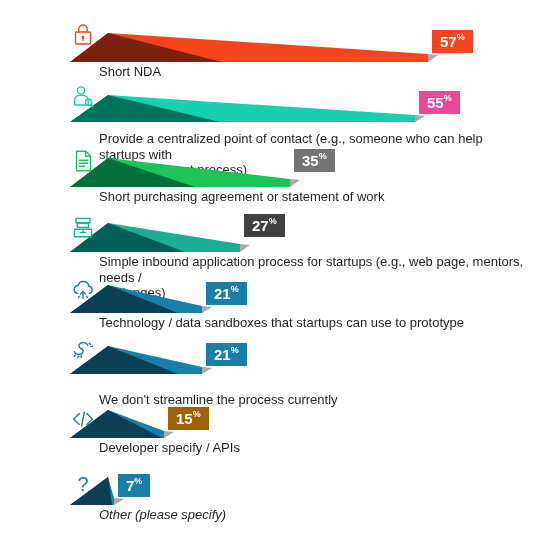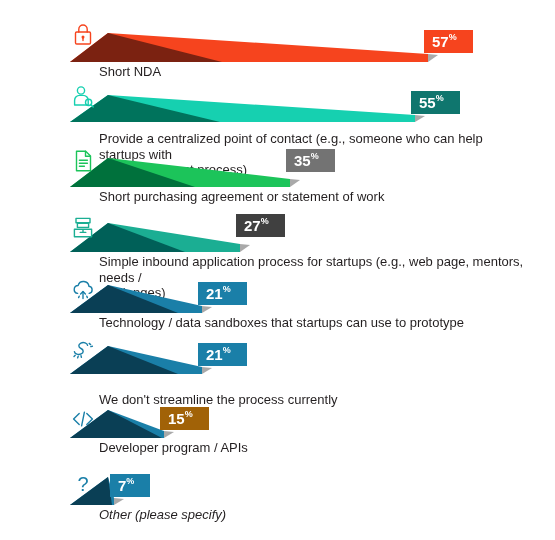--- a/index.html
+++ b/index.html
@@ -46,23 +46,24 @@
     box-sizing: border-box;
     height: 23px;
     display: flex;
     align-items: center;
     justify-content: center;
     color: #ffffff;
     font-family: "Liberation Sans", sans-serif;
     font-size: 15px;
     font-weight: 700;
     letter-spacing: 0px;
-    padding: 0 16px 0 8px;
+    padding: 0 8px 0 8px;
     line-height: 1;
     white-space: nowrap;
+    margin-left: 8px;
   }
   .badge .pct-num {
     font-size: 15px;
     font-weight: 700;
   }
   .badge .pct-sym {
     font-size: 9px;
     font-weight: 700;
     vertical-align: super;
     position: relative;
@@ -108,21 +109,21 @@
         <path d="M 70 122 L 108 95 L 415 115 L 415 122 Z" fill="#16d0b0"></path>
         <path d="M 70 122 L 108 95 L 220 122 Z" fill="#00735c"></path>
         <path d="M 415 115 L 425 116 L 415 122 Z" fill="#9a9a9a" opacity="0.85"></path>
       </svg>
       <span class="row-icon" style="top: 84px;"><svg viewBox="0 0 26 26" width="26" height="26">
           <circle cx="11" cy="6.5" r="3.6" stroke="#16d0b0" fill="none" stroke-width="1.4" stroke-linecap="round" stroke-linejoin="round"></circle>
           <path d="M4.6 21 V16.4 a5 5 0 0 1 5-5 h3.6 a5 5 0 0 1 5 5 V21 Z" stroke="#16d0b0" fill="none" stroke-width="1.4" stroke-linecap="round" stroke-linejoin="round"></path>
           <circle cx="18.6" cy="18.4" r="3.1" stroke="#16d0b0" fill="none" stroke-width="1.4" stroke-linecap="round" stroke-linejoin="round"></circle>
           <path d="M21 20.8 L23.2 23" stroke="#16d0b0" fill="none" stroke-width="1.4" stroke-linecap="round" stroke-linejoin="round"></path>
         </svg></span>
-      <div class="badge" style="background: #0f766e; top: 91px; left: 411px;">
+      <div class="badge" style="background: #ec4899; top: 91px; left: 411px;">
         <span class="pct-num">55</span>
         <span class="pct-sym">%</span>
       </div>
       <div class="row-label" style="top: 124px; margin-top: 7px;">Provide a centralized point of contact (e.g., someone who can help startups with
 the procurement process)</div>
     </div>
     <div class="chart-row" style="top: 0px;">
       <svg class="row-svg" width="555" height="540" viewBox="0 0 555 540" style="pointer-events: none;">
         <path d="M 70 187 L 108 158 L 290 179 L 290 187 Z" fill="#1cc45a"></path>
         <path d="M 70 187 L 108 158 L 195 187 Z" fill="#00713c"></path>
@@ -208,21 +209,21 @@
       </svg>
       <span class="row-icon" style="top: 406px;"><svg viewBox="0 0 26 26" width="26" height="26">
           <path d="M9.2 7.4 L3.6 13 L9.2 18.6" stroke="#1a7fa8" fill="none" stroke-width="1.4" stroke-linecap="round" stroke-linejoin="round"></path>
           <path d="M16.8 7.4 L22.4 13 L16.8 18.6" stroke="#1a7fa8" fill="none" stroke-width="1.4" stroke-linecap="round" stroke-linejoin="round"></path>
           <path d="M14.4 6.2 L11.6 19.8" stroke="#1a7fa8" fill="none" stroke-width="1.4" stroke-linecap="round" stroke-linejoin="round"></path>
         </svg></span>
       <div class="badge" style="background: #a16207; top: 407px; left: 160px;">
         <span class="pct-num">15</span>
         <span class="pct-sym">%</span>
       </div>
-      <div class="row-label" style="top: 440px;">Developer program / APIs</div>
+      <div class="row-label" style="top: 440px;">Developer specify / APIs</div>
     </div>
     <div class="chart-row" style="top: 0px;">
       <svg class="row-svg" width="555" height="540" viewBox="0 0 555 540" style="pointer-events: none;">
         <path d="M 70 505 L 108 477 L 114 498 L 114 505 Z" fill="#1a7fa8"></path>
         <path d="M 70 505 L 108 477 L 112 505 Z" fill="#0a3f55"></path>
         <path d="M 114 498 L 124 499 L 114 505 Z" fill="#9a9a9a" opacity="0.85"></path>
       </svg>
       <span class="row-icon" style="top: 472px;"><svg viewBox="0 0 26 26" width="26" height="26">
           <text x="13" y="19.4" text-anchor="middle" font-family="Liberation Sans, sans-serif" font-size="20" font-weight="400" fill="#1a7fa8">?</text>
         </svg></span>

